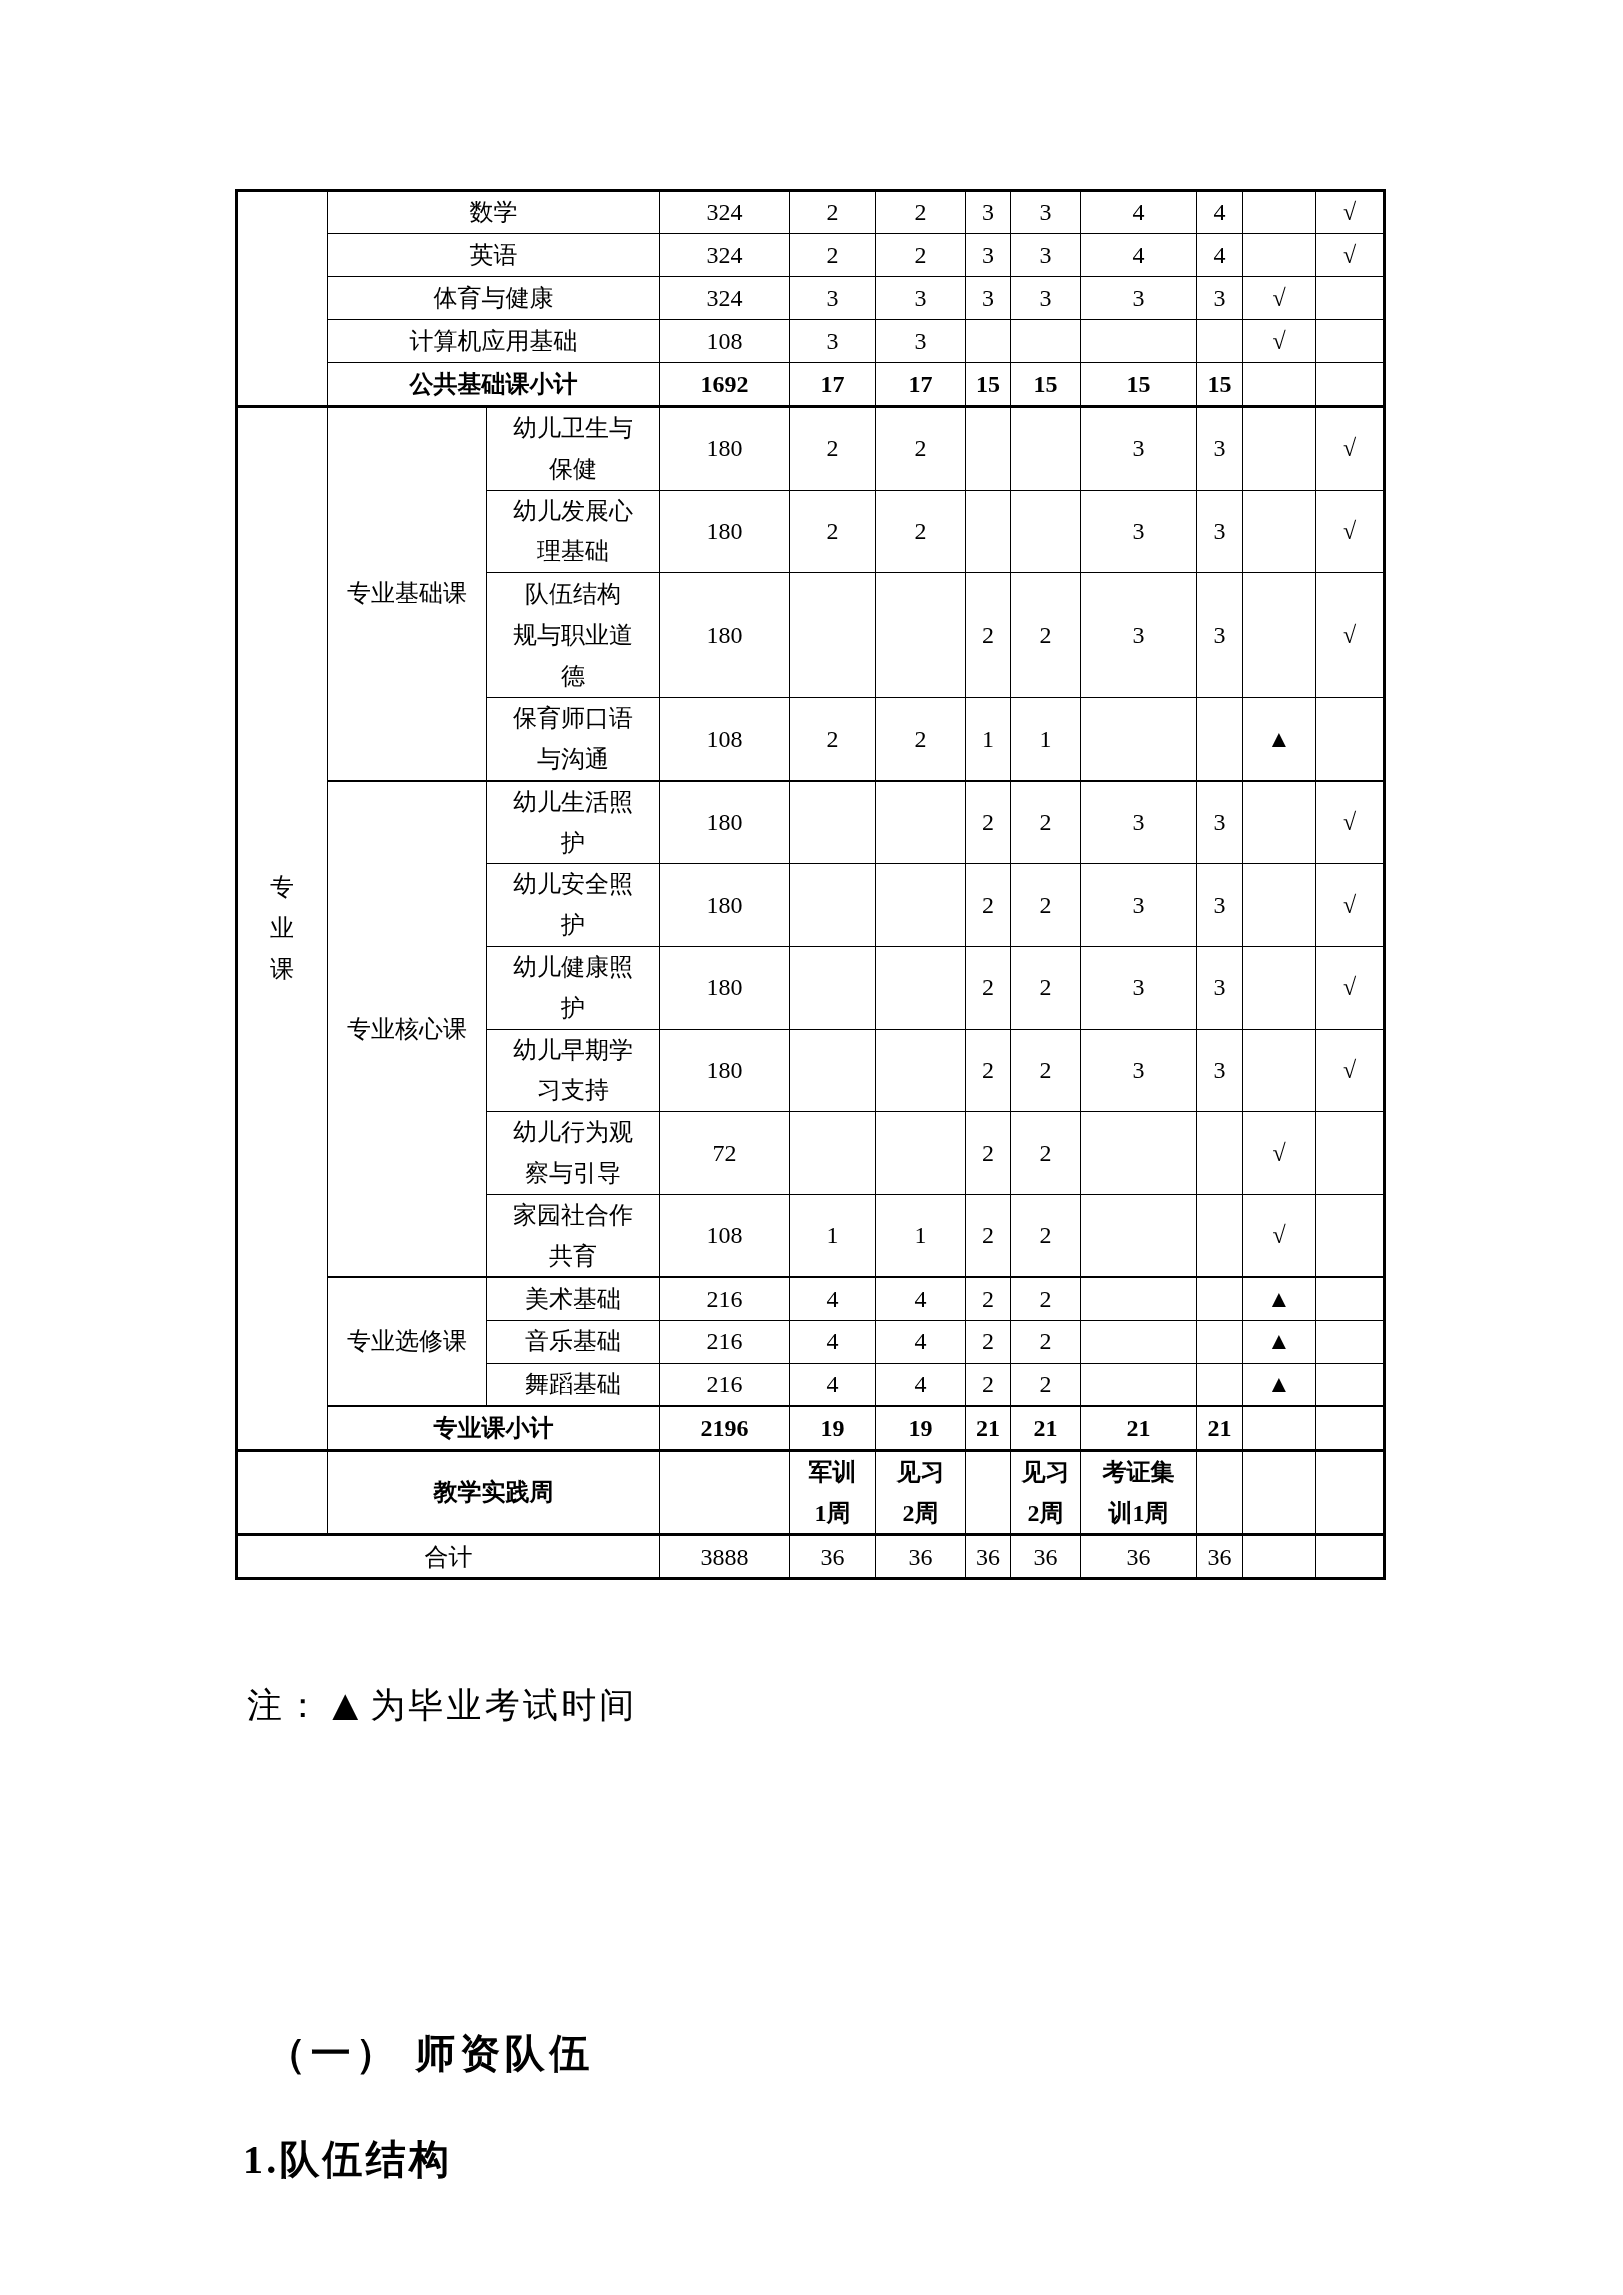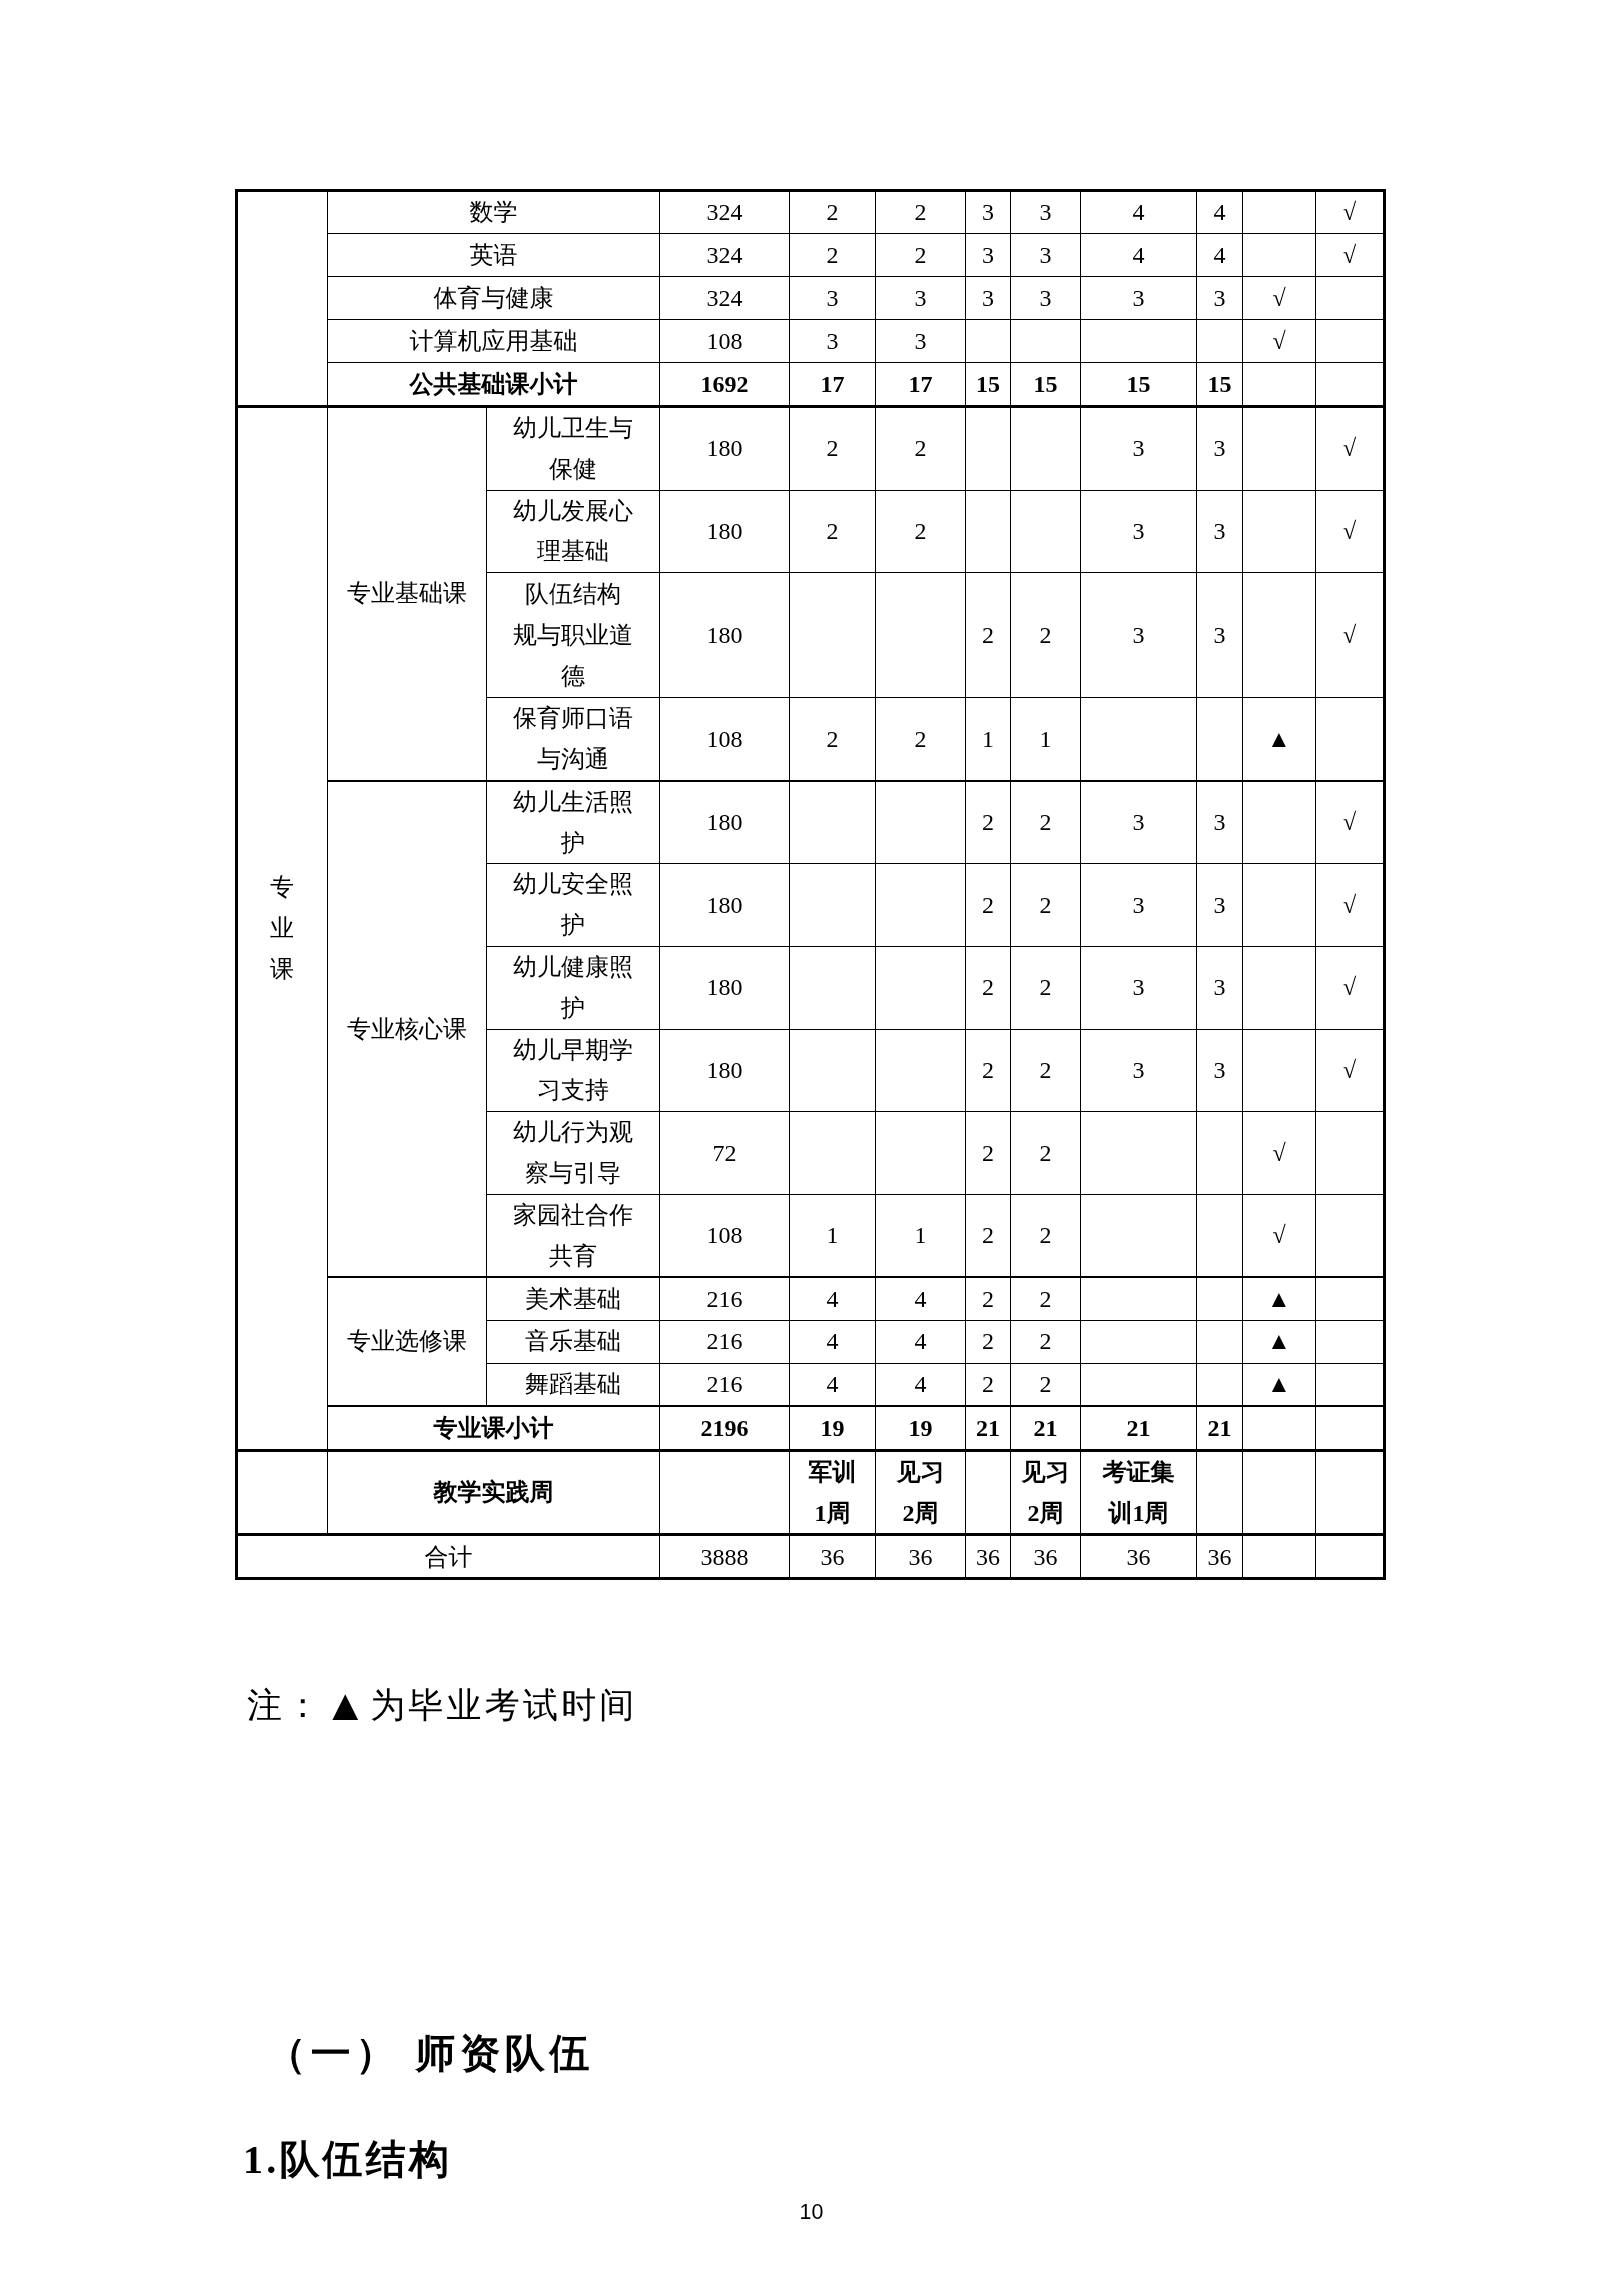--- a/index.html
+++ b/index.html
@@ -357,16 +357,15 @@
           <td></td>
         </tr>
       </tbody>
   </table>
 
   <div class="note"><span>注：</span><span class="note-tri">▲</span><span>为毕业考试时间</span></div>
 
   <div class="h2">（一） 师资队伍</div>
   <div class="h3">1.队伍结构</div>
 
-  <div class="pagenum">10</div>
 
 </div>
 
 
 </body></html>

